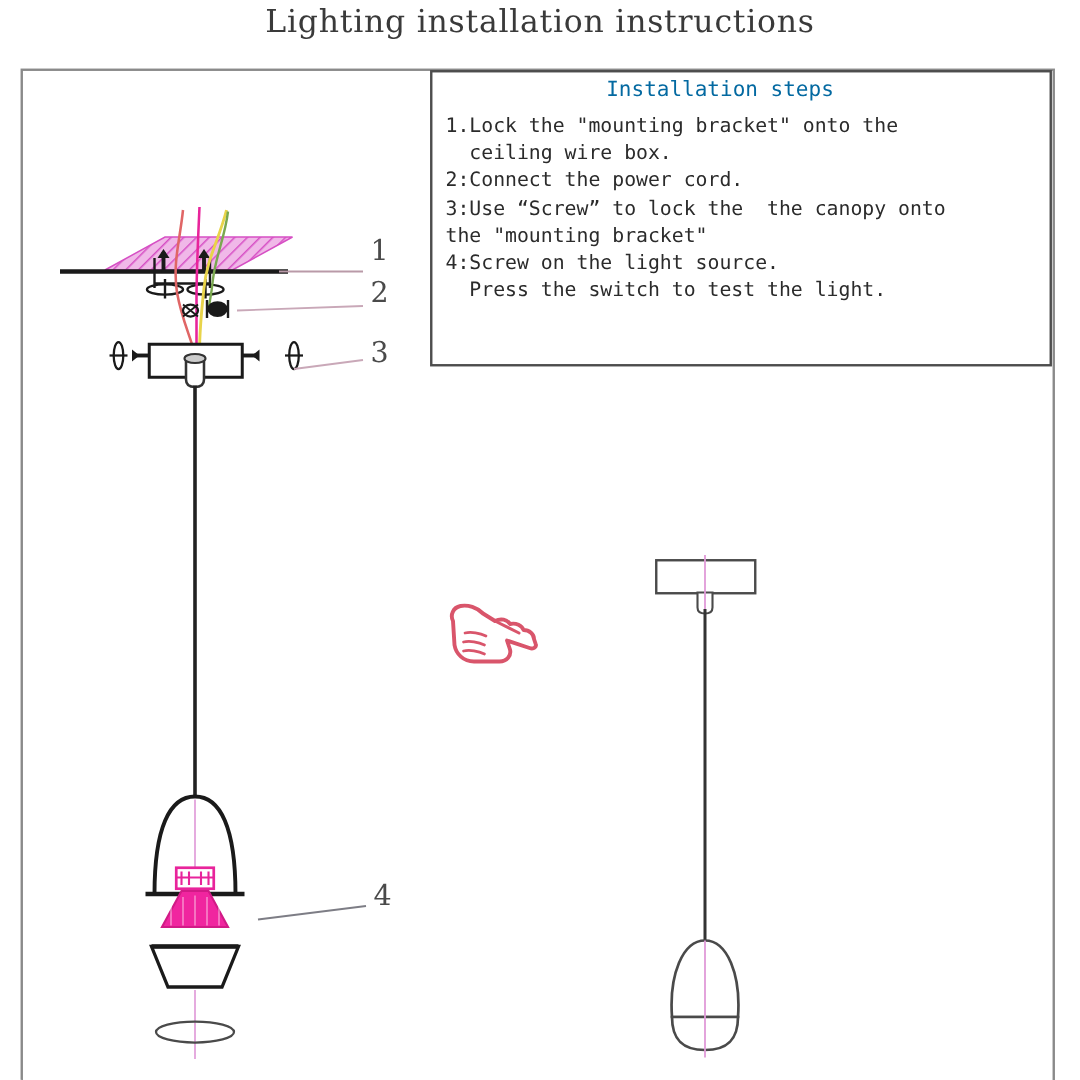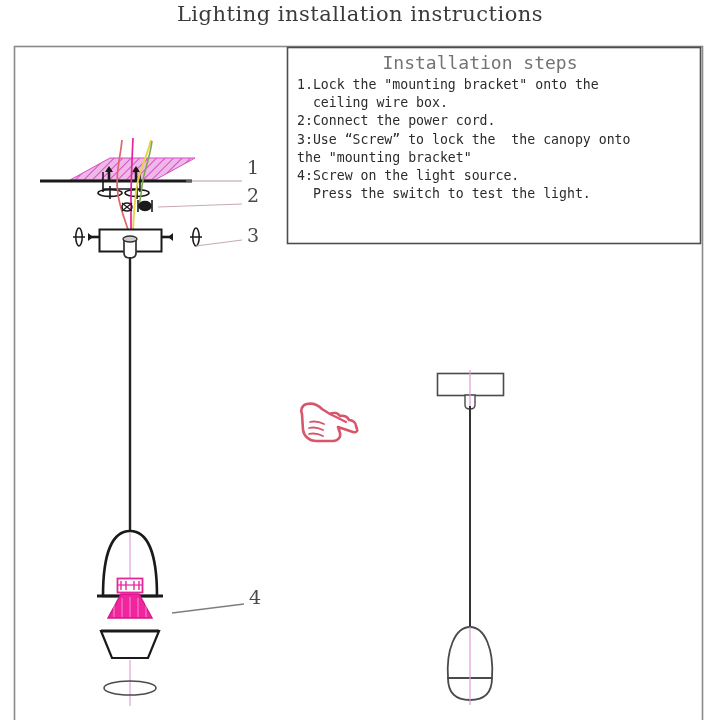--- a/index.html
+++ b/index.html
@@ -7,20 +7,21 @@
     padding: 0;
     background: #ffffff;
   }
   #page {
     position: relative;
     width: 720px;
     height: 720px;
     background: #ffffff;
     overflow: hidden;
     font-family: "DejaVu Serif", serif;
+    border-radius: 15px;
   }
   #title {
     position: absolute;
     left: 0;
     top: 2px;
     width: 720px;
     text-align: center;
     font-family: "DejaVu Serif", serif;
     font-size: 21px;
     letter-spacing: 0.5px;
@@ -36,22 +37,22 @@
     position: absolute;
     font-family: "DejaVu Sans Mono", monospace;
     color: #2b2b2b;
     white-space: pre;
   }
   #steps-title {
     left: 287px;
     top: 52px;
     width: 386px;
     text-align: center;
-    font-size: 18px;
-    color: #737373;
+    font-size: 14px;
+    color: #0369a1;
   }
   #steps-body {
     left: 297px;
     top: 76px;
     width: 400px;
     font-size: 13.2px;
     line-height: 18.2px;
   }
   #steps-end {
     left: 287px;

